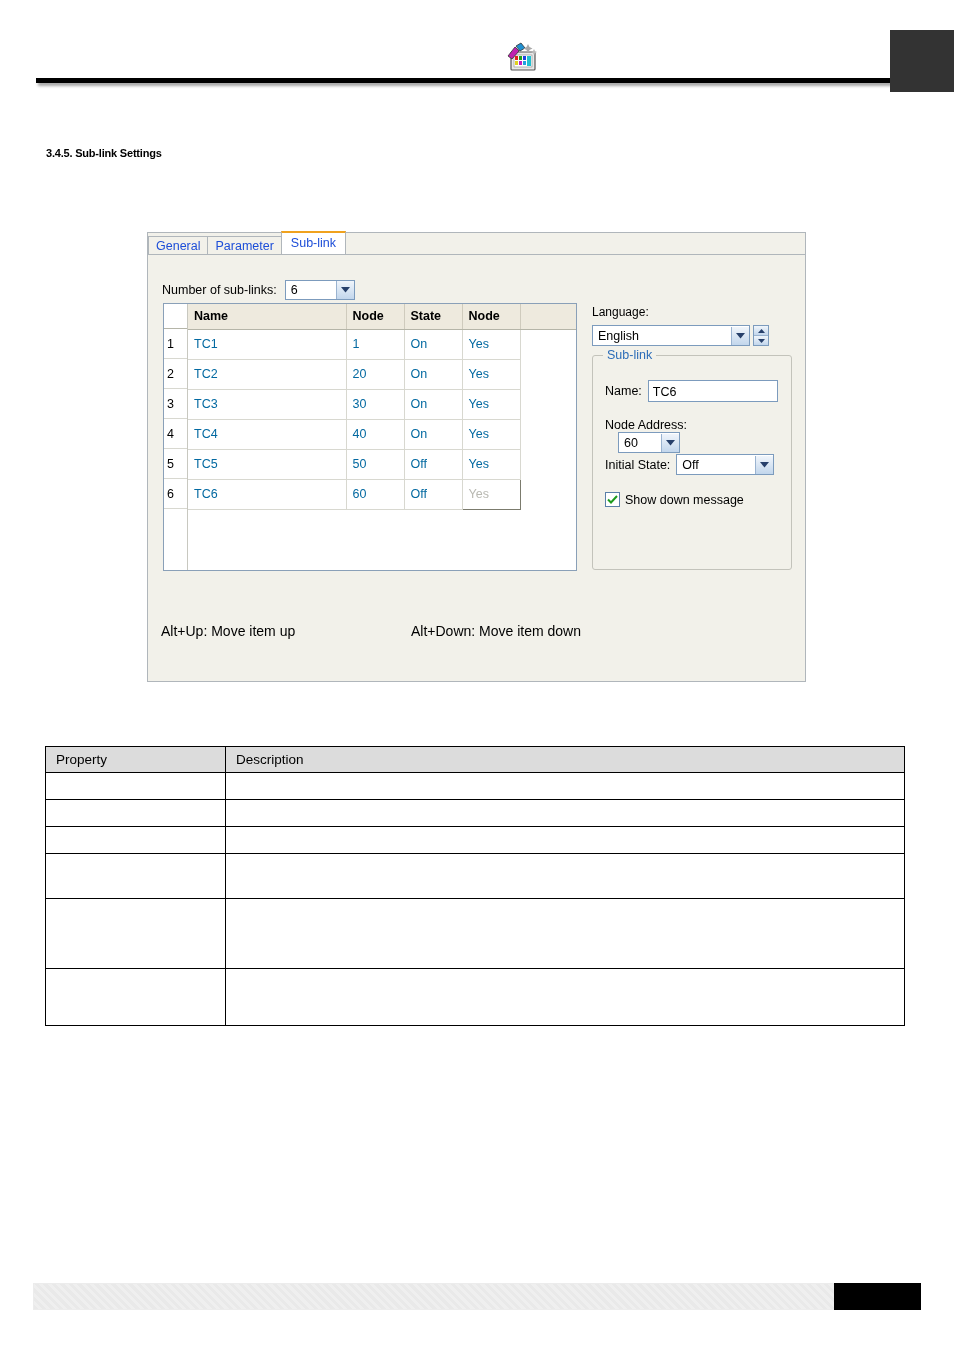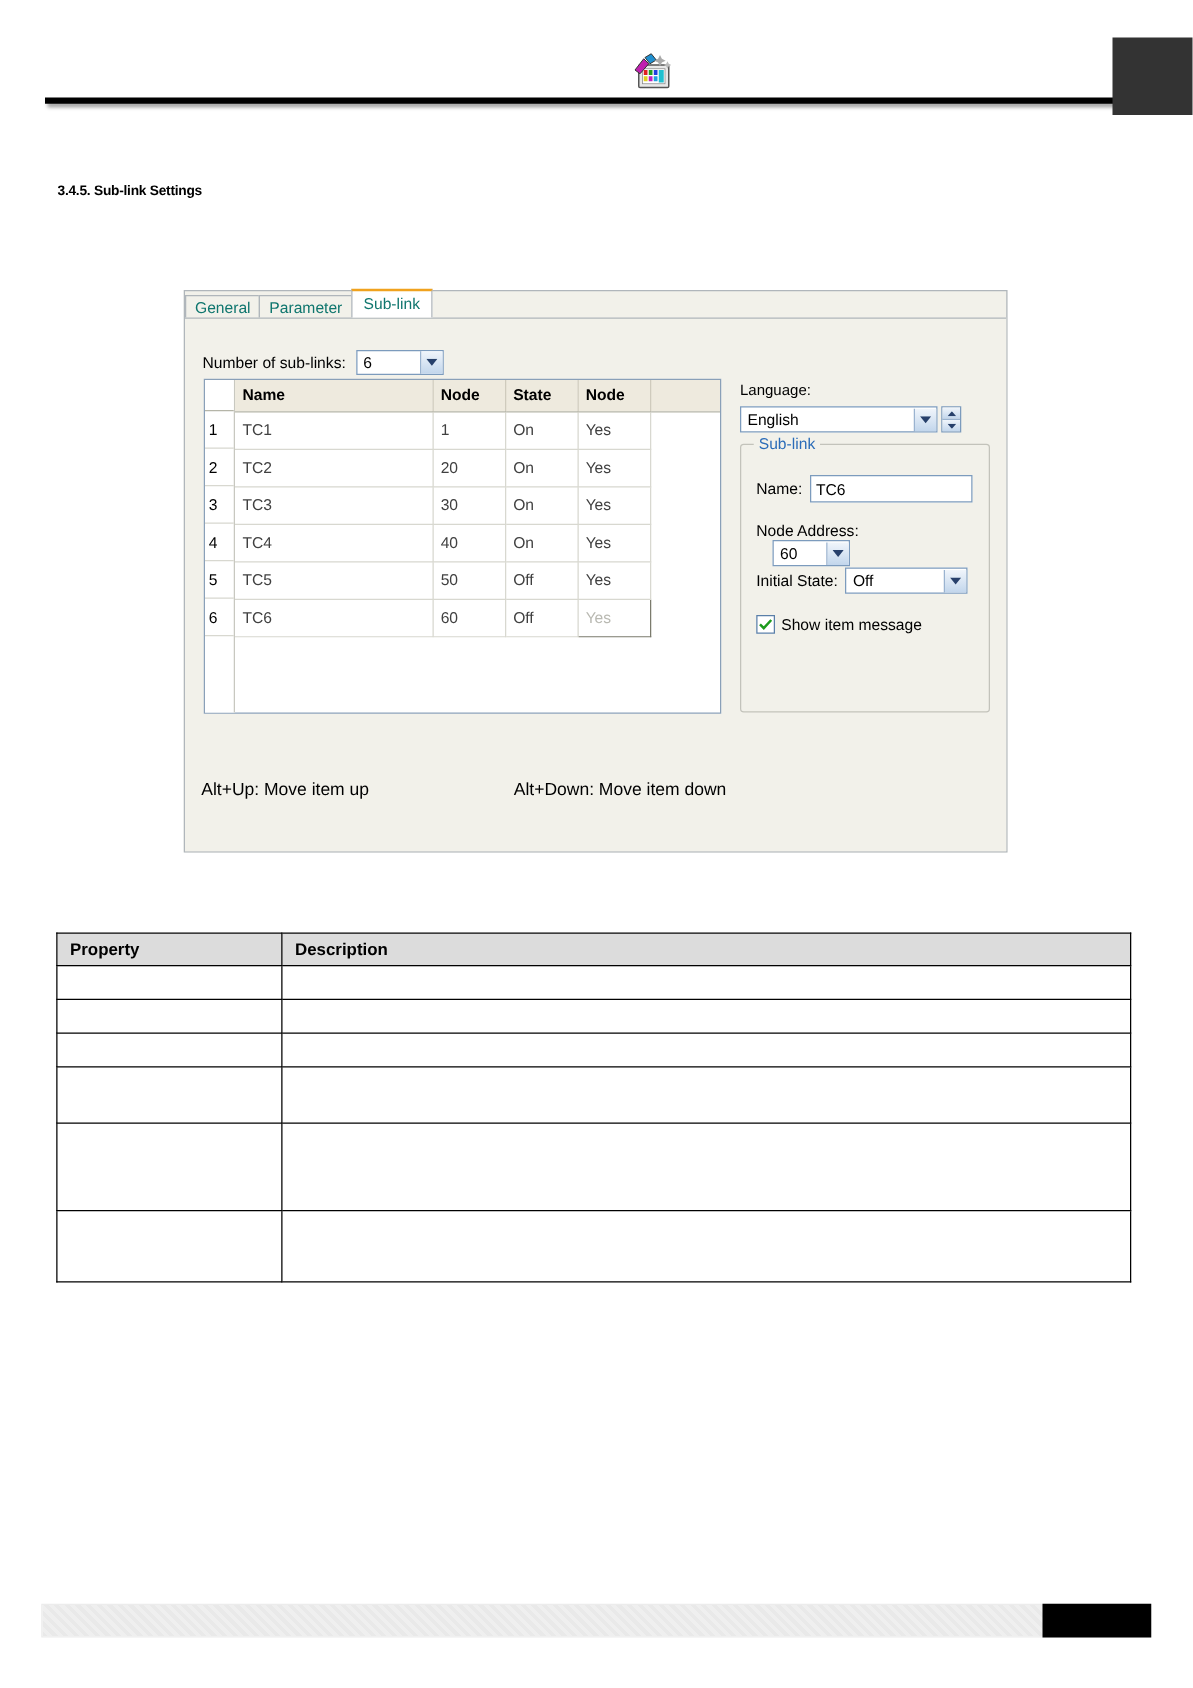--- a/index.html
+++ b/index.html
@@ -71,21 +71,21 @@
     line-height: 19px;
     padding: 0 7px;
     font-size: 12.5px;
     background: #f2f1ea;
     border: 1px solid #b0b6bb;
     border-bottom: none;
     margin-right: -1px;
     box-sizing: border-box;
     position: relative;
     top: 1px;
-    color: #0f766e;
+    color: #1d4ed8;
   }
   .tab.active {
     height: 23px;
     line-height: 21px;
     background: #ffffff;
     border-top: 2px solid #f0a21e;
     z-index: 3;
     top: 0px;
     padding: 0 9px;
   }
@@ -188,21 +188,21 @@
     font-weight: bold;
     font-size: 12.5px;
     box-sizing: border-box;
   }
   table.grid th.filler { border-right: none; }
   table.grid td {
     height: 30px;
     border-bottom: 1px solid #d8d8d0;
     border-right: 1px solid #d8d8d0;
     padding: 0 6px;
-    color: #404040;
+    color: #0369a1;
     box-sizing: border-box;
   }
   table.grid td.filler {
     border-right: none;
     border-bottom: none;
     background: #ffffff;
   }
   table.grid tr.last-row td.sel {
     border: 1px solid #7b7b6d;
     color: #b9b9b2;
@@ -307,21 +307,21 @@
     table-layout: fixed;
     font-size: 13px;
   }
   .prop-table th, .prop-table td {
     border: 1px solid #000000;
     box-sizing: border-box;
   }
   .prop-table th {
     background: #dcdcdc;
     text-align: left;
-    font-weight: bold;
+    font-weight: normal;
     padding: 3px 10px;
     height: 26px;
     font-size: 13.5px;
   }
   .prop-table td { padding: 3px 10px; }
 
   
   .footer-bar {
     position: absolute;
     left: 33px; top: 1283px;
@@ -519,21 +519,21 @@
           </span>
         </span>
       </div>
 
       <div class="gb-row gb-check">
         <span class="checkbox-box">
           <svg width="11" height="9" viewBox="0 0 11 9">
               <path d="M1 4.5 L4 7.5 L10 1" stroke="#1d9b1d" stroke-width="2" fill="none"></path>
             </svg>
         </span>
-        <span>Show item message</span>
+        <span>Show down message</span>
       </div>
     </div>
 
     <div class="hint hint-up">Alt+Up: Move item up</div>
     <div class="hint hint-down">Alt+Down: Move item down</div>
 
   </div>
 </div>
 
 <table class="prop-table">

